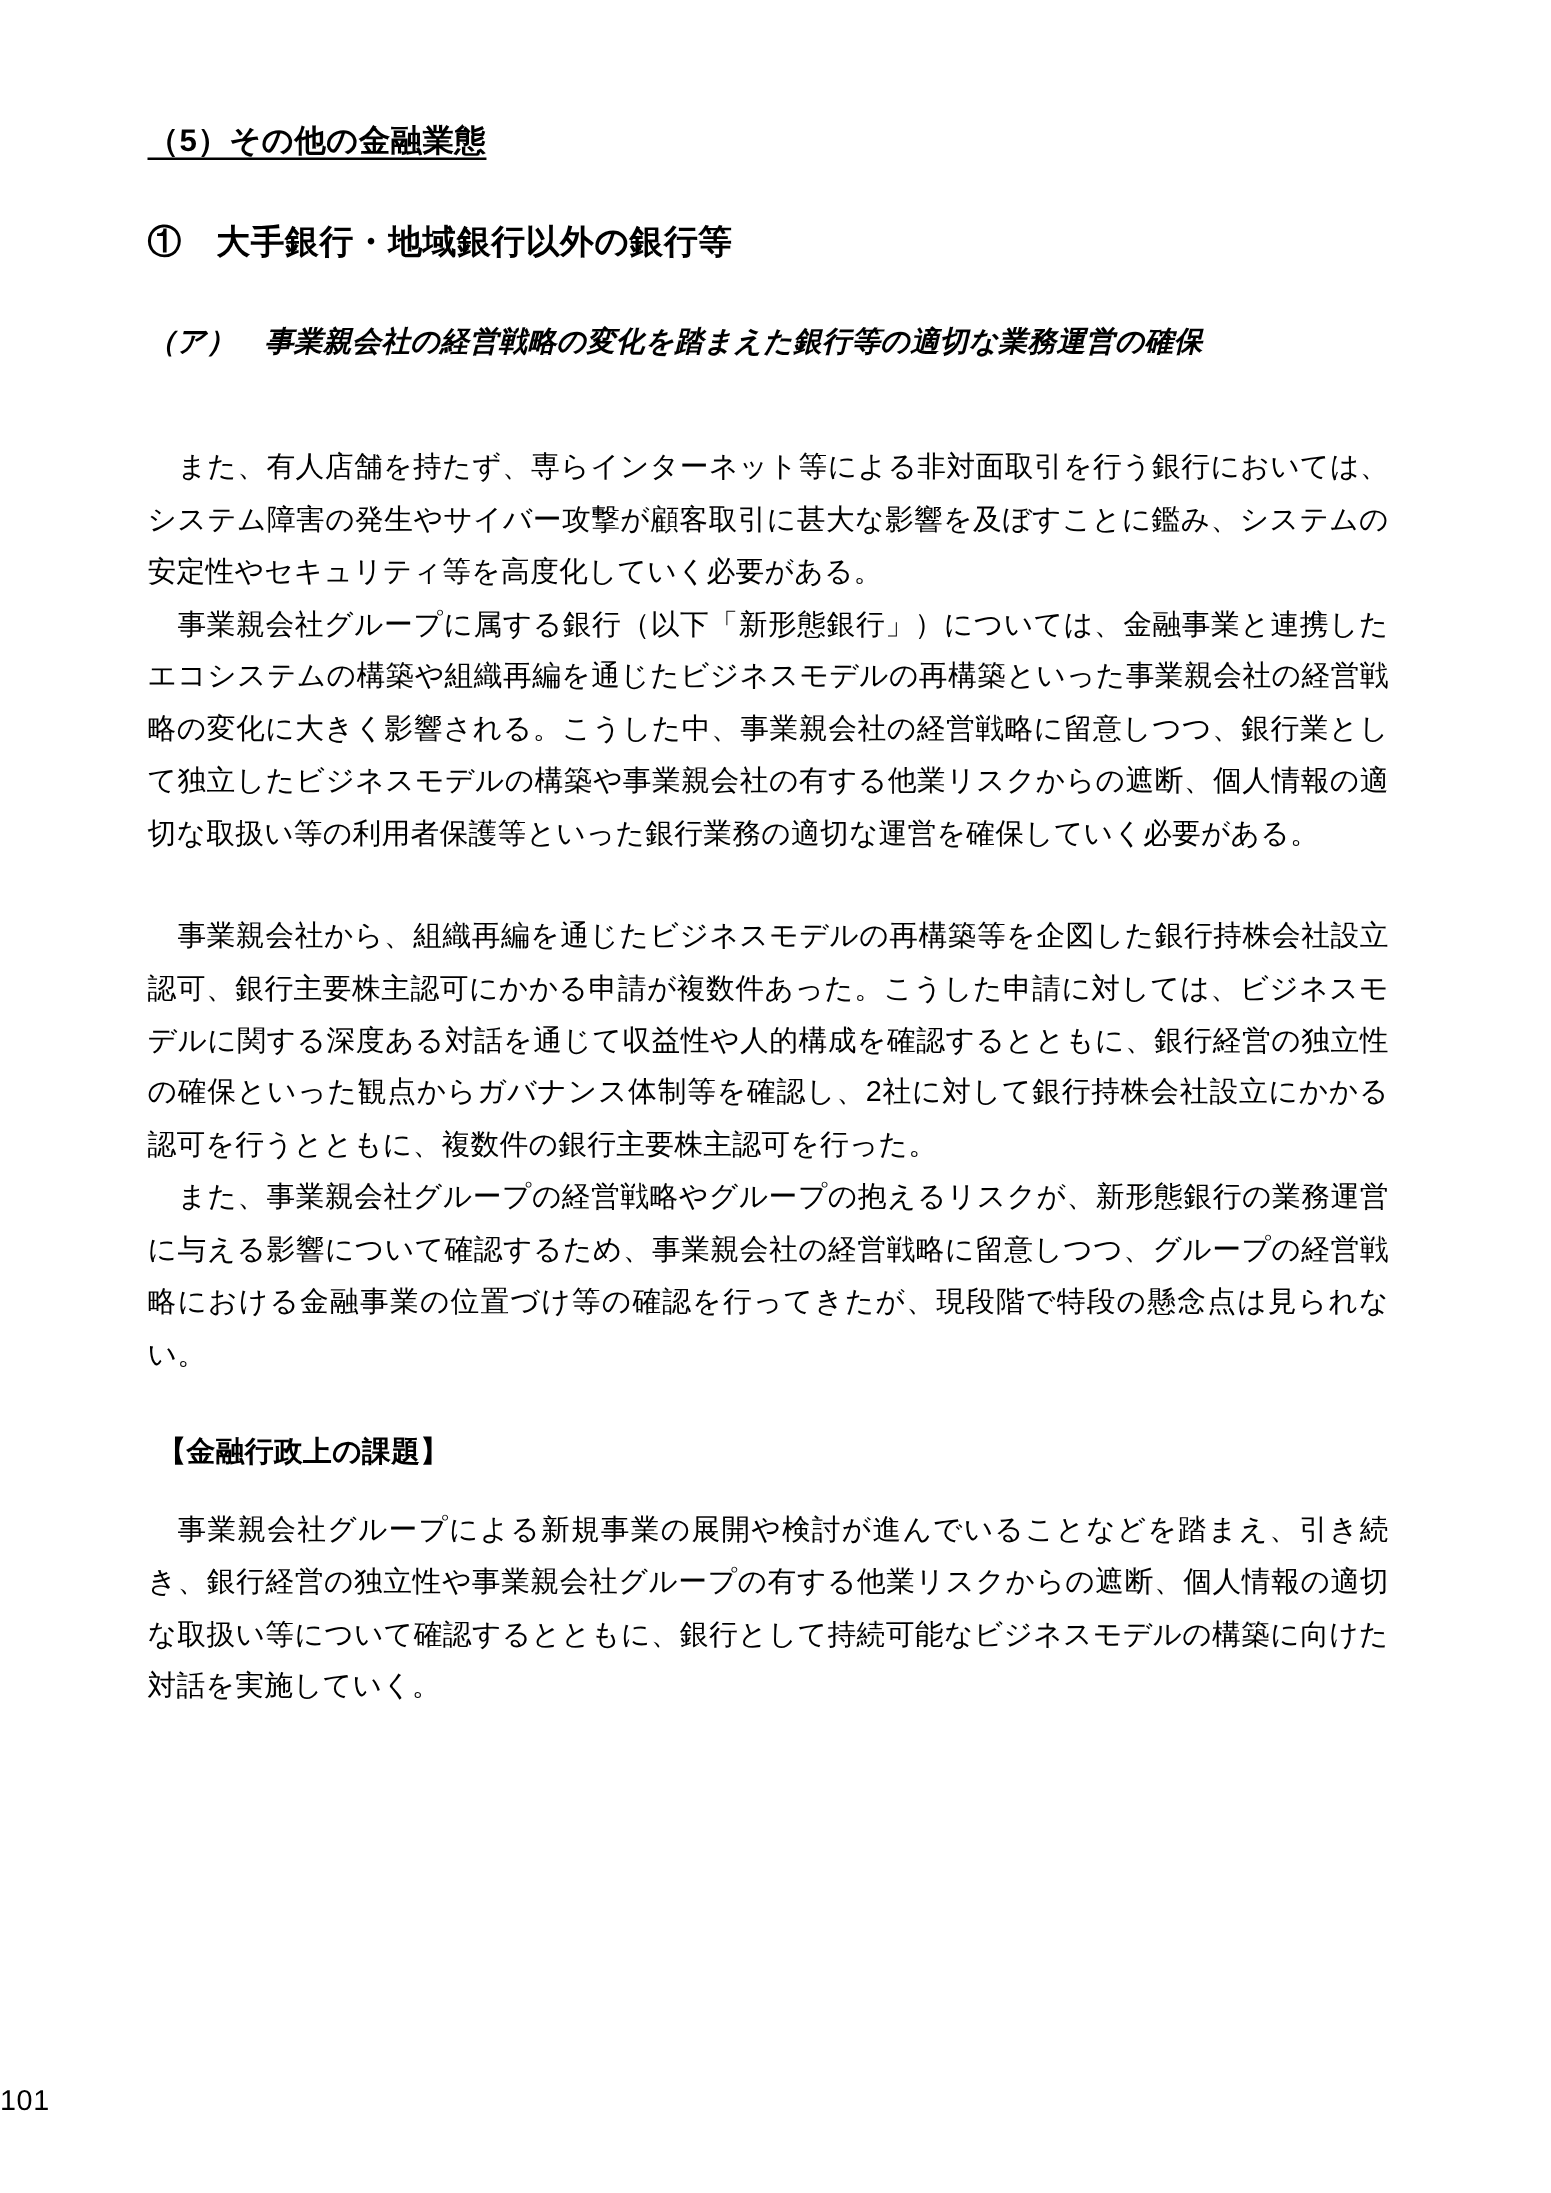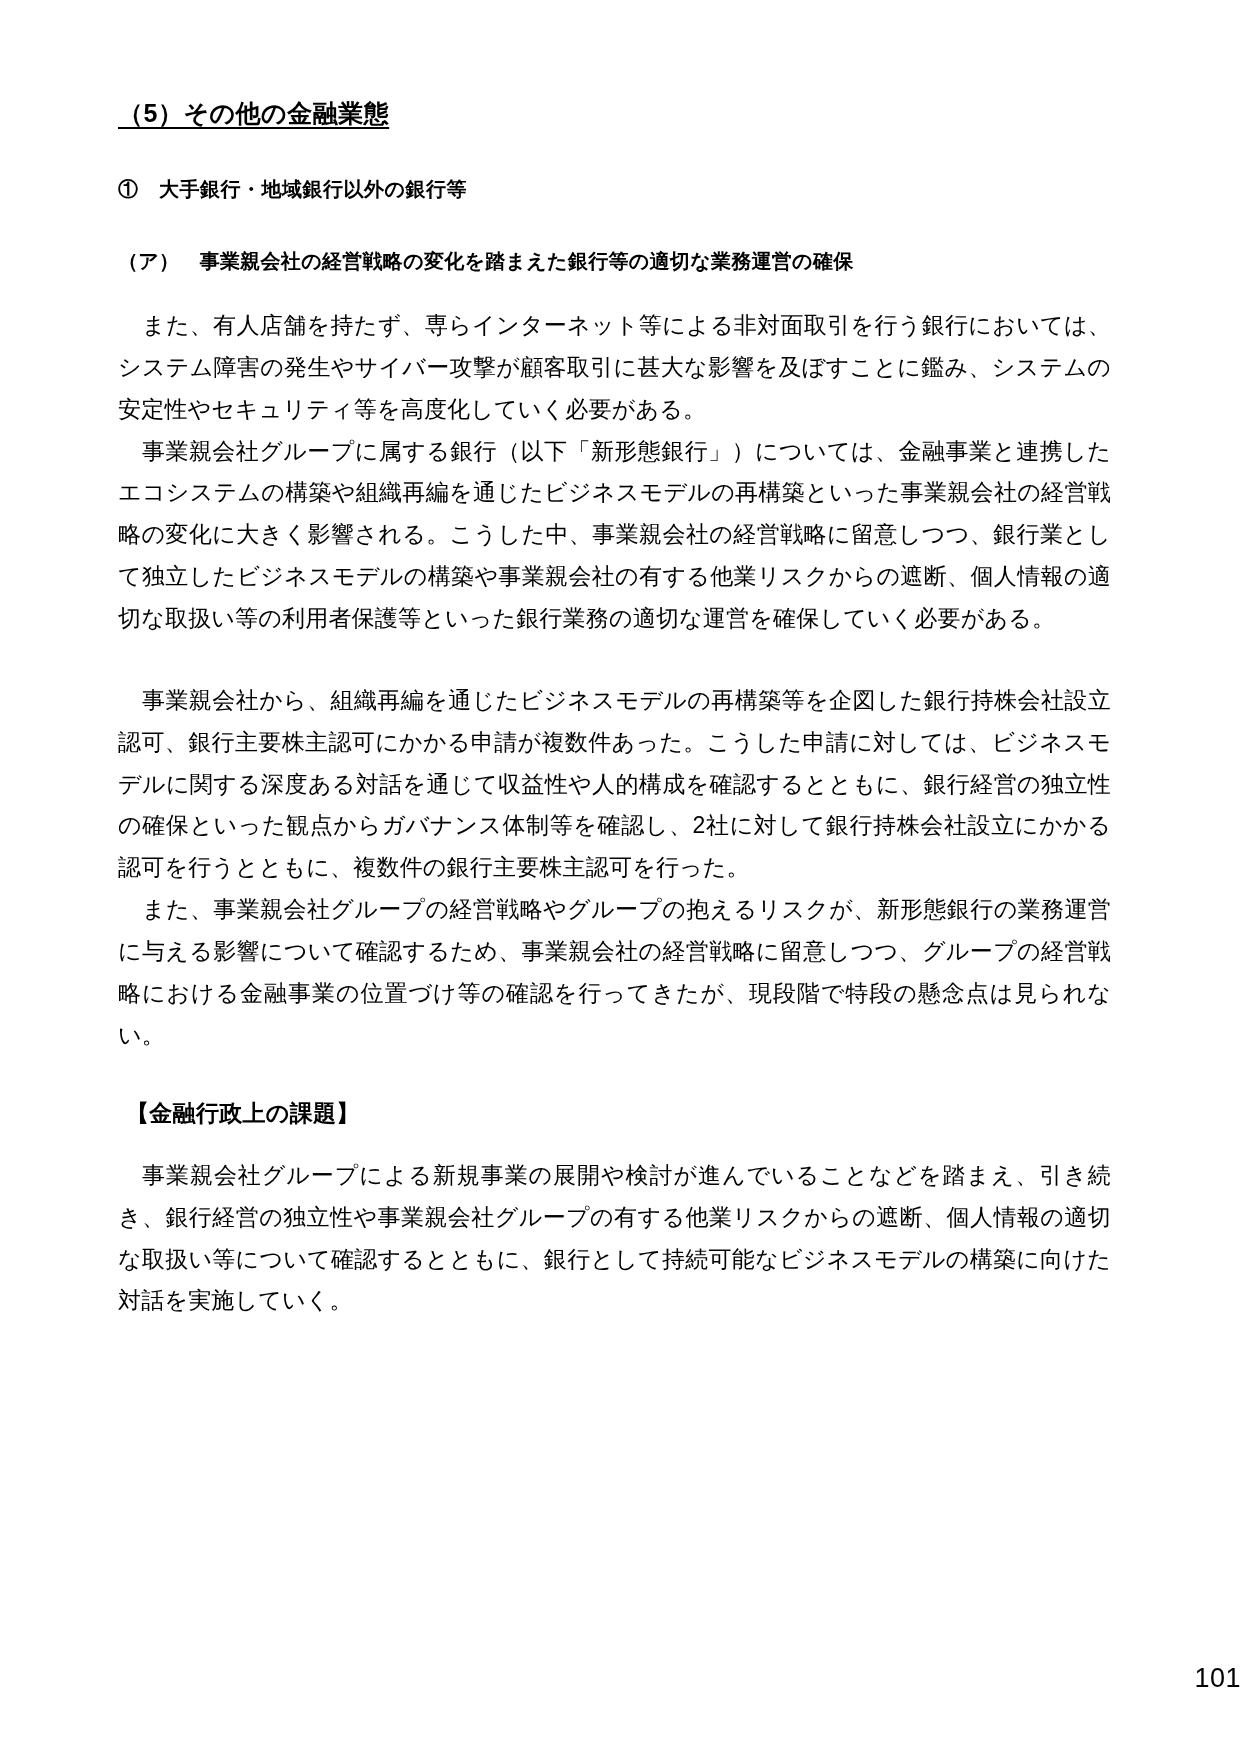--- a/index.html
+++ b/index.html
@@ -25,32 +25,33 @@
   .heading-1 {
     font-size: 25px;
     font-weight: bold;
     letter-spacing: 0.5px;
     text-decoration: underline;
     text-underline-offset: 5px;
     margin: 0 0 44px 0;
     line-height: 1.4;
   }
   .heading-2 {
-    font-size: 20px;
+    font-size: 27px;
     font-weight: bold;
     letter-spacing: 0.5px;
     margin: 0 0 44px 0;
     line-height: 1.4;
   }
   .heading-3 {
-    font-size: 20px;
+    font-size: 23px;
     font-weight: bold;
     letter-spacing: 0.3px;
-    margin: 0 0 30px 0;
+    margin: 0 0 64px 0;
     line-height: 1.4;
+    font-style: italic;
   }
   .section-title {
     font-size: 23px;
     font-weight: bold;
     letter-spacing: 0.3px;
     margin: 0 0 26px 8px;
     line-height: 1.4;
   }
   .para {
     font-size: 23px;
@@ -65,22 +66,22 @@
     margin-bottom: 40px;
   }
   .block:last-child {
     margin-bottom: 0;
   }
   .page-number {
     position: absolute;
     left: 0;
     right: 0;
     bottom: 60px;
-    text-align: right;
-    font-size: 27px;
+    text-align: left;
+    font-size: 23px;
     letter-spacing: 0.5px;
   }
 </style>
 </head>
 <body>
 
 <div class="page">
 
   <h1 class="heading-1">（5）その他の金融業態</h1>
 

